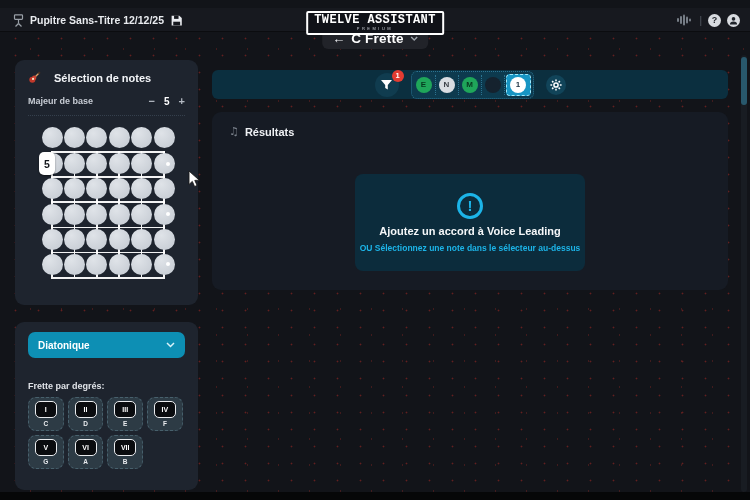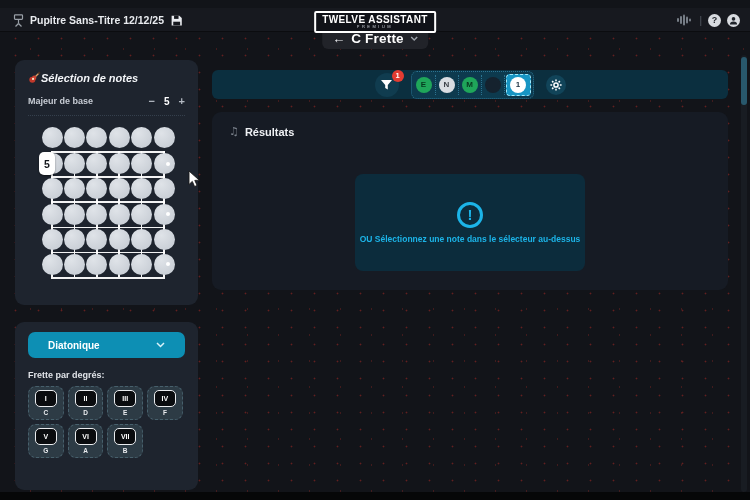--- a/index.html
+++ b/index.html
@@ -6,21 +6,21 @@
   html,body { width:750px; height:500px; }
   body { position:relative; background:#121419; overflow:hidden; }
 
   
   .titlebar { position:absolute; top:0; left:0; right:0; height:24px; background:#17191f;
               border-bottom:1px solid #0b0c0f; z-index:10;margin-top:8px; }
   .doc-group { position:absolute; left:13px; top:0; height:24px; display:flex; align-items:center; gap:6px; }
   .doc-title { font-size:10.5px; font-weight:bold; color:#e9ebef; white-space:nowrap; }
   .logo { position:absolute; left:50%; top:3px; transform:translateX(-50%);
           border:2px solid #ffffff; border-radius:2px; padding:1px 6px 1px; text-align:center; background:#101218; }
-  .logo-main { font-size:10px; font-weight:bold; color:#fff; letter-spacing:.4px; line-height:1.1; white-space:nowrap; }
+  .logo-main { font-size:12px; font-weight:bold; color:#fff; letter-spacing:.4px; line-height:1.1; white-space:nowrap;font-family:Liberation Mono, monospace; }
   .logo-sub  { font-size:4px; color:#c9cdd4; letter-spacing:2.5px; line-height:1.2; }
   .tb-right { position:absolute; right:10px; top:0; height:24px; display:flex; align-items:center; gap:6px; }
   .sep { color:#565c66; font-size:10px; }
   .circ-btn { width:13px; height:13px; border-radius:50%; background:#d8dbe0; color:#1f2329;
               font-size:9px; font-weight:bold; display:flex; align-items:center; justify-content:center; }
 
   
   .key-pill { position:absolute; top:27px; left:50%; transform:translateX(-50%); height:22px;
               background:#212329; border-radius:6px; display:flex; align-items:center; gap:6px;
               padding:0 10px; color:#fff; z-index:4; }
@@ -31,44 +31,44 @@
   .noise { position:absolute; left:0; right:0; top:24px; bottom:8px; pointer-events:none; z-index:0;
     background-image:
       radial-gradient(circle, rgba(231,52,40,.38) .8px, transparent 1.1px),
       radial-gradient(circle, rgba(231,52,40,.22) .8px, transparent 1.1px);
     background-size:23px 17px, 31px 26px; background-position:4px 6px, 15px 12px; }
 
   
   .panel { position:absolute; background:var(--panel-bg,#1e242e); border-radius:9px; z-index:2; }
   #panel-notes  { left:15px; top:60px;  width:183px; height:245px; }
   #panel-chords { left:15px; top:322px; width:183px; height:168px; }
-  .panel-title { display:flex; align-items:center; gap:0; padding:11px 13px 0;
-                 font-size:11px; font-weight:bold; color:#f3f5f8;font-style:italic; }
+  .panel-title { display:flex; align-items:center; gap:13px; padding:11px 13px 0;
+                 font-size:11px; font-weight:bold; color:#f3f5f8; }
   .fret-row { display:flex; align-items:center; justify-content:space-between; padding:11px 13px 8px; }
   .fret-label-text { font-size:9px; font-weight:bold; color:#c7ccd4; }
   .stepper { display:flex; align-items:center; gap:9px; }
   .step-btn { color:#b3b9c2; font-size:11px; font-weight:bold; cursor:default; }
   .step-val { color:#fff; font-size:10px; font-weight:bold; }
   .divider { border-top:1px dotted #35404d; margin:0 13px; }
 
   
   #fretboard { position:absolute; left:26px; top:67px; width:140px; height:155px; }
   .fline-h { position:absolute; left:10px; width:114px; height:1.5px; background:rgba(255,255,255,.95); z-index:1; }
   .fline-v { position:absolute; top:24px; height:126px; width:1.5px; background:rgba(255,255,255,.95); z-index:1; }
   .fcirc { position:absolute; width:21px; height:21px; border-radius:50%;
            background:radial-gradient(circle at 35% 30%, #dfe3e8, #c3c9d1); z-index:2; }
   .fmark { position:absolute; left:125px; width:4px; height:4px; border-radius:50%; background:#fff; z-index:3; }
   .fret-label { position:absolute; left:-2px; top:25px; width:16px; height:23px; background:#ffffff;
                 border-radius:5px; color:#15181d; font-size:10.5px; font-weight:bold;
                 display:flex; align-items:center; justify-content:center; z-index:4;
                 box-shadow:0 1px 2px rgba(0,0,0,.45); }
 
   
-  .dropdown { margin:10px 13px 1px; height:26px; background:var(--dropdown,#0d8fb4); border-radius:7px;
-              display:flex; align-items:center; justify-content:space-between; padding:0 20px; color:#fff; }
+  .dropdown { margin:10px 13px 12px; height:26px; background:var(--dropdown,#0d8fb4); border-radius:7px;
+              display:flex; align-items:center; justify-content:space-between; padding:0 10px; color:#fff; }
   .dd-label { font-size:10px; font-weight:bold; }
   .filter-label { padding:11px 13px 6px; font-size:9px; font-weight:bold; color:#dfe2e7; }
   #degrees-grid { display:flex; flex-wrap:wrap; gap:4px; padding:0 13px; }
   .deg-tile { width:35.7px; height:34px; background:#2d3b45; border:1px dashed #47606c; border-radius:8px;
               display:flex; flex-direction:column; align-items:center; padding-top:3px; }
   .deg-box { width:22px; height:17px; background:#0a0c0f; border:1.5px solid #eaecef; border-radius:5px;
              display:flex; align-items:center; justify-content:center; font-size:7px; font-weight:bold; color:#fff; }
   .deg-note { font-size:6.5px; font-weight:bold; color:#eaecef; margin-top:2px; }
 
   
@@ -329,20 +329,21 @@
 
 <div class="results">
   <div class="results-header">
     <span class="note-icon">♫</span>
     <span>Résultats</span>
   </div>
   <div class="empty-card">
     <div class="excl">
       <span>!</span>
     </div>
+    <div class="empty-title">Ajoutez un accord à Voice Leading</div>
     <div class="empty-sub">OU Sélectionnez une note dans le sélecteur au-dessus</div>
   </div>
 </div>
 
 <div class="scroll-track">
   <div class="scroll-thumb"></div>
 </div>
 <div class="bottom-strip"></div>
 <svg class="cursor" width="12" height="18" viewBox="0 0 12 18">
   <path d="M1 1 L1 14.5 L4.3 11.4 L6.6 16.6 L9.1 15.4 L6.8 10.4 L11.3 10.2 Z" fill="#ffffff" stroke="#1a1a1a" stroke-width="0.9"></path>

